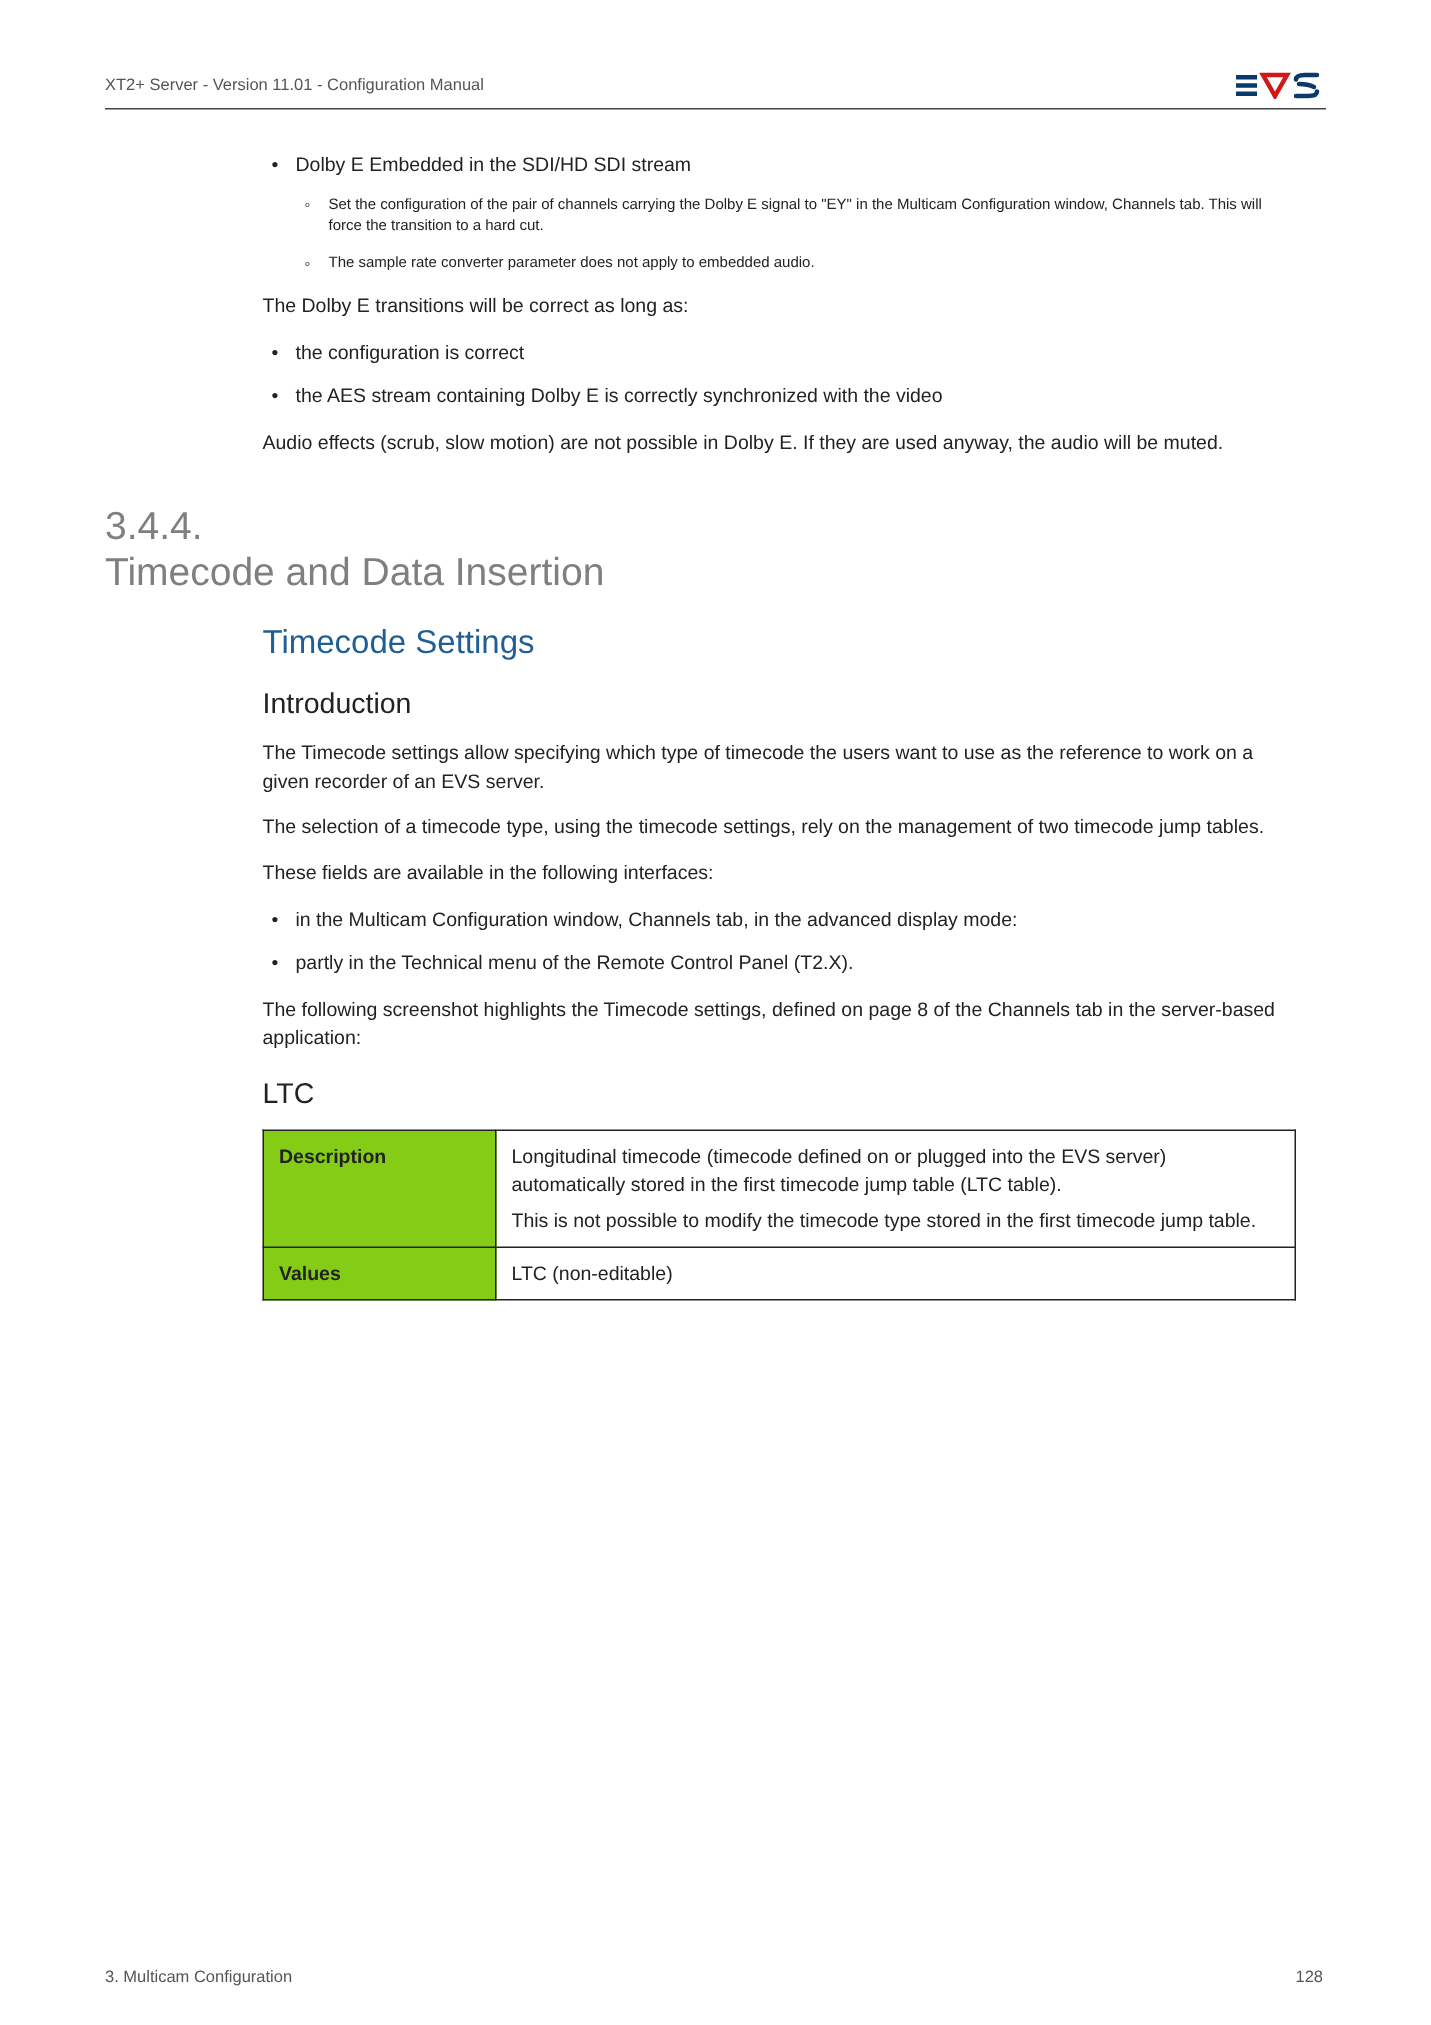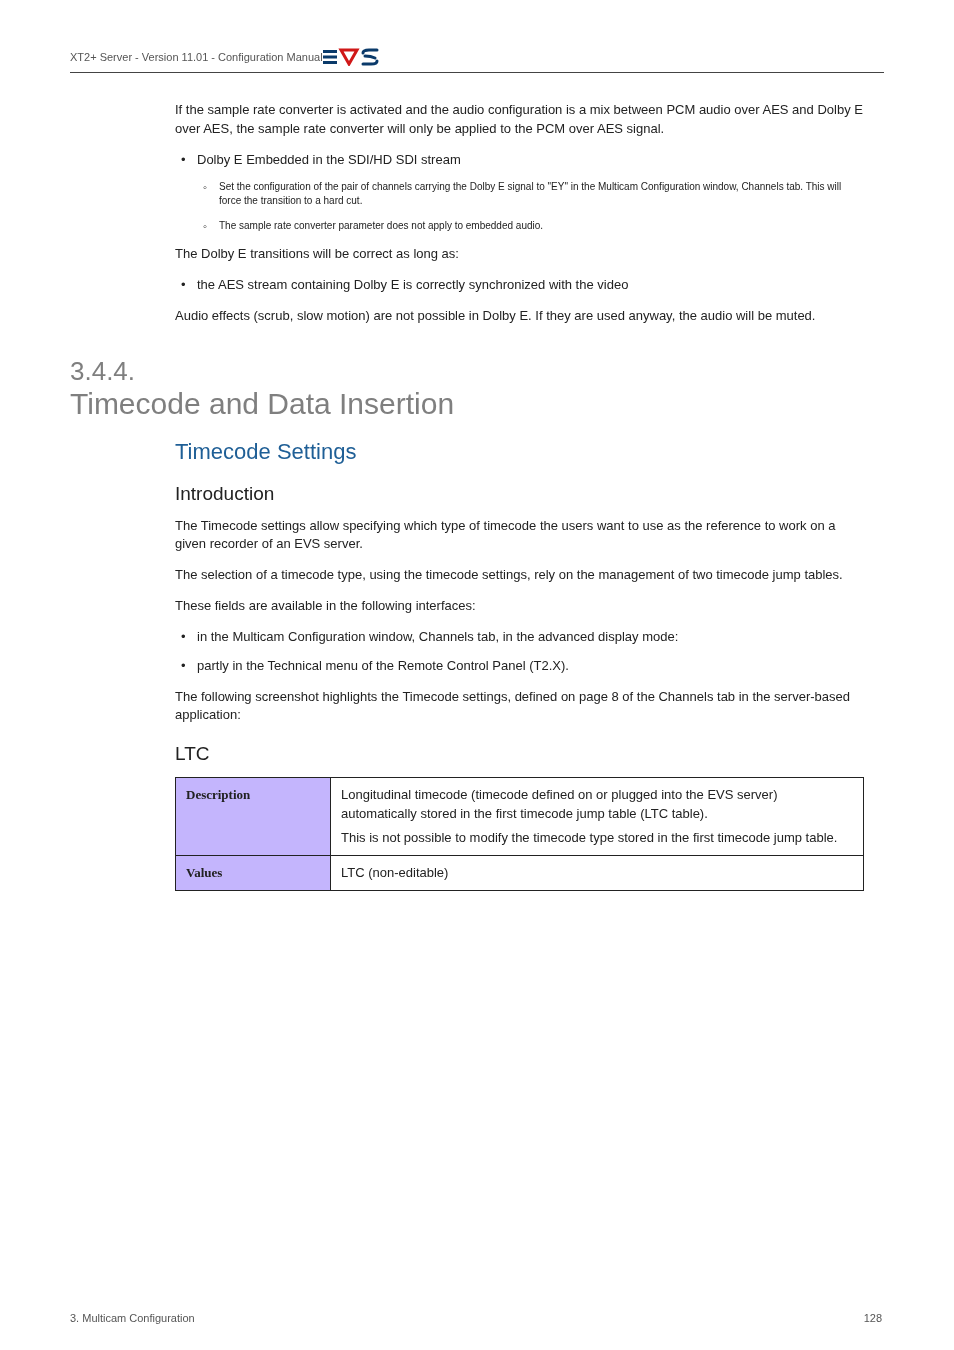--- a/index.html
+++ b/index.html
@@ -10,21 +10,21 @@
     width: 954px;
     background: #fff;
   }
   .page {
     padding: 48px 70px 30px 70px;
     position: relative;
     min-height: 1350px;
   }
   .header-row {
     display: flex;
-    justify-content: flex-start;
+    justify-content: space-between;
     align-items: center;
     border-bottom: 1px solid #444;
     padding-bottom: 6px;
     margin-bottom: 28px;
   }
   .header-text {
     font-size: 11px;
     color: #555;
   }
   .logo {
@@ -91,21 +91,21 @@
     margin-left: -105px;
     flex-direction: column;
   }
   .section-number {
     font-size: 26px;
     color: #7f7f7f;
     width: 105px;
     font-weight: 400;
   }
   .section-title {
-    font-size: 30px;
+    font-size: 26px;
     color: #7f7f7f;
     font-weight: 400;
   }
   .h2 {
     font-size: 22px;
     color: #1f5f96;
     font-weight: 400;
     margin: 16px 0 16px 0;
   }
   .h3 {
@@ -121,24 +121,23 @@
   }
   table.desc td, table.desc th {
     border: 1px solid #222;
     padding: 8px 10px;
     font-size: 13px;
     text-align: left;
     vertical-align: top;
     line-height: 1.4;
   }
   table.desc th {
-    background: #c4b5fd;
+    background: #84cc16;
     font-weight: 700;
     width: 155px;
-    font-family: Liberation Serif, serif;
   }
   .footer {
     position: absolute;
     bottom: 26px;
     left: 70px;
     right: 72px;
     display: flex;
     justify-content: space-between;
     font-size: 11px;
     color: #555;
@@ -155,35 +154,35 @@
         <rect x="0" y="2" width="14" height="3" fill="#0a3a6a"></rect>
         <rect x="0" y="7.5" width="14" height="3" fill="#0a3a6a"></rect>
         <rect x="0" y="13" width="14" height="3" fill="#0a3a6a"></rect>
         <polygon points="18,2 26,16 34,2" fill="none" stroke="#d01818" stroke-width="3"></polygon>
         <path d="M 40 5 Q 40 2 46 2 L 54 2 M 54 13 Q 54 16 48 16 L 40 16 M 42 8 Q 48 8 52 10" fill="none" stroke="#0a3a6a" stroke-width="3" stroke-linecap="round"></path>
       </svg>
     </span>
   </div>
 
   <div class="content">
-    <p class="body">If the sample rate converter is activated and the audio configuration is a mix between PCM audio over AES and Dolby E over AES, the sample rate converter will only be applied to the PCM over AES signal.</p>
 
     <ul class="bullets">
       <li>
         <span>Dolby E Embedded in the SDI/HD SDI stream</span>
         <ul class="sub-bullets">
           <li>Set the configuration of the pair of channels carrying the Dolby E signal to "EY" in the Multicam Configuration window, Channels tab. This will force the transition to a hard cut.</li>
           <li>The sample rate converter parameter does not apply to embedded audio.</li>
         </ul>
       </li>
     </ul>
 
     <p class="body">The Dolby E transitions will be correct as long as:</p>
 
     <ul class="bullets">
+      <li>the configuration is correct</li>
       <li>the AES stream containing Dolby E is correctly synchronized with the video</li>
     </ul>
 
     <p class="body">Audio effects (scrub, slow motion) are not possible in Dolby E. If they are used anyway, the audio will be muted.</p>
 
     <div class="section-row">
       <span class="section-number">3.4.4.</span>
       <span class="section-title">Timecode and Data Insertion</span>
     </div>
 

